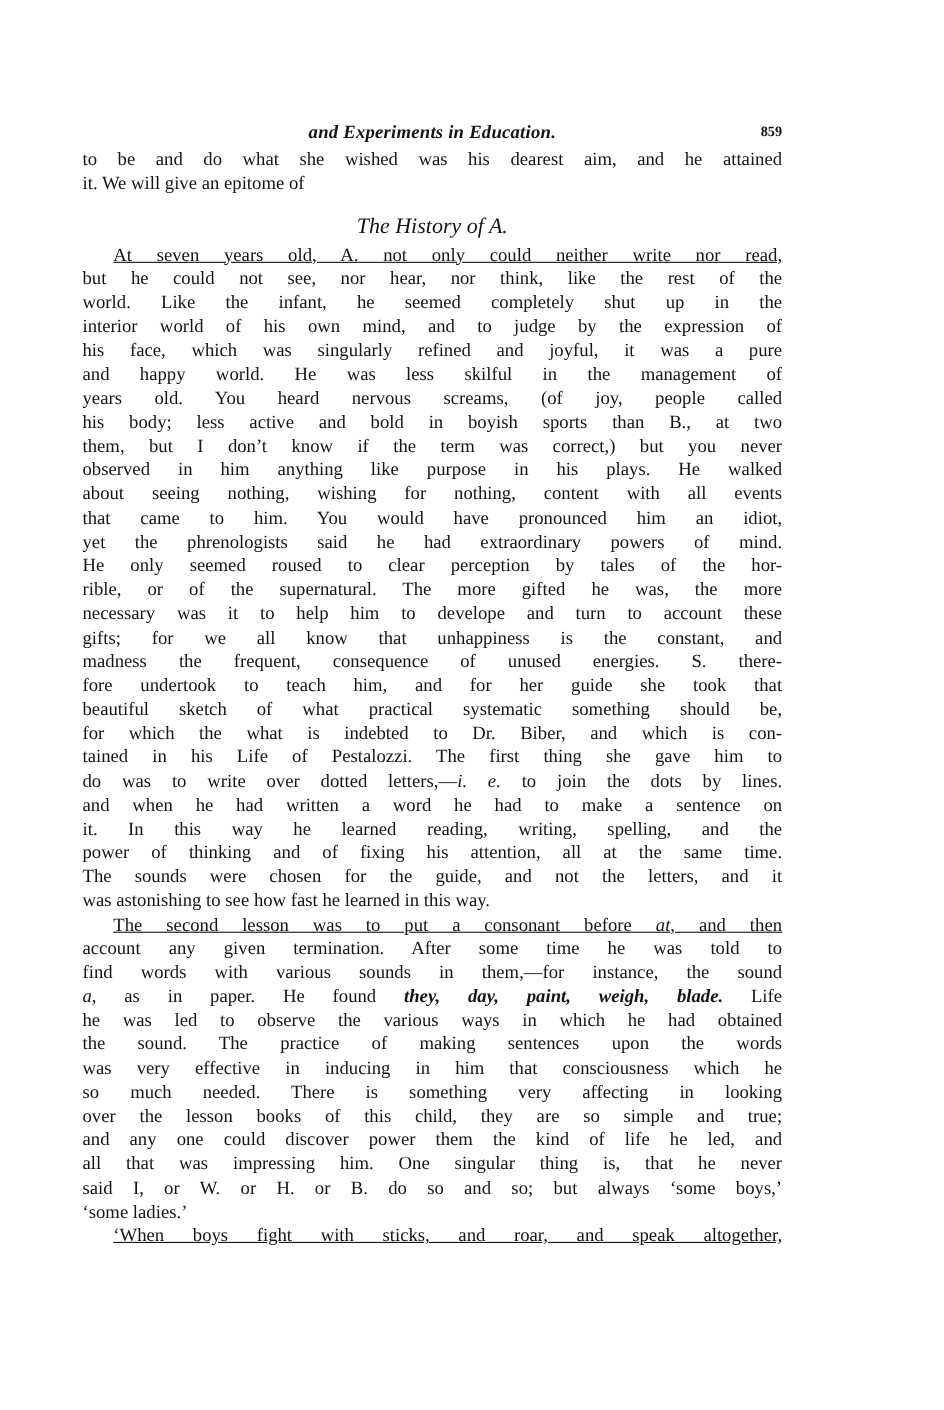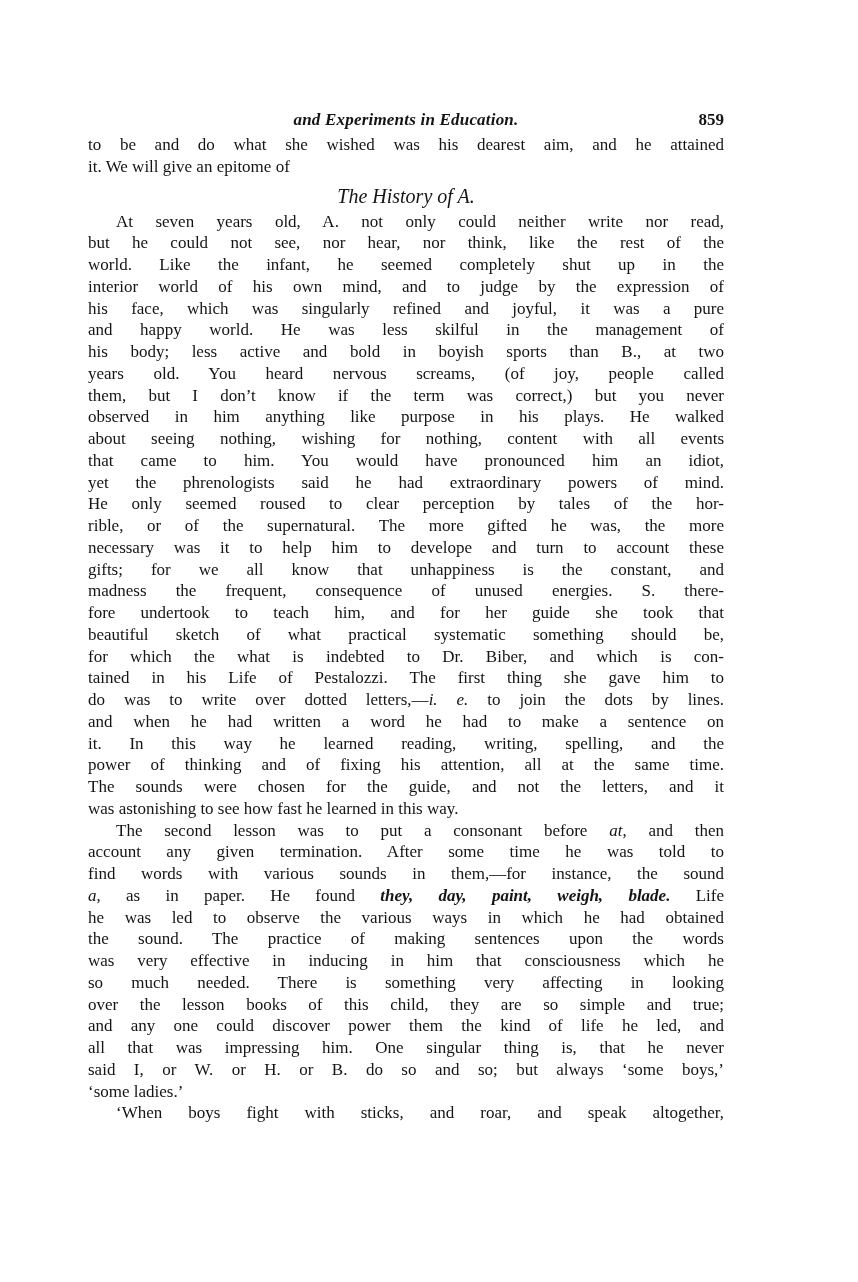--- a/index.html
+++ b/index.html
@@ -1,42 +1,42 @@
 <!DOCTYPE html>
 <html><head>
   <meta charset="utf-8">
   <style>
     html, body { margin: 0; padding: 0; background: #ffffff; }
     body {
       width: 858px; height: 1282px; position: relative; overflow: hidden;
       font-family: "Liberation Serif", "DejaVu Serif", serif;
       color: #141414;
     }
-    .page { position: absolute; left: 88px; top: 108px; width: 636px; }
+    .page { position: absolute; left: 75px; top: 108px; width: 636px; }
     .running-head {
       position: relative; height: 26px;
       font-size: 17px; line-height: 24px;
     }
     .running-title {
       position: absolute; left: 0; right: 0; text-align: center;
       font-style: italic; font-weight: bold; letter-spacing: 0.2px;
     }
     .page-number {
       position: absolute; right: 0; top: 0;
-      font-weight: bold; font-size: 17px;
+      font-weight: bold; font-size: 13px;
     }
     .line {
       font-size: 17px; line-height: 21.75px; height: 21.75px;
       white-space: nowrap; text-align: justify; text-align-last: justify;
     }
     .line.last { text-align-last: left; }
-    .indent { text-indent: 28px; }
+    .indent { text-indent: 28px; text-decoration: underline; }
     .section-title {
       text-align: center; font-style: italic; font-size: 20px;
-      line-height: 26px; height: 26px; margin: 5px 0 2px 0;
+      line-height: 26px; height: 26px; margin: 15px 0 2px 0;
     }
     .it { font-style: italic; }
     .bi { font-style: italic; font-weight: bold; }
   </style>
 </head>
 <body>
 
 <div class="page">
 
   <div class="running-head">
@@ -51,22 +51,22 @@
 
   <div class="section-title">The History of A.</div>
 
   <div>
     <div class="line indent">At seven years old, A. not only could neither write nor read,</div>
     <div class="line">but he could not see, nor hear, nor think, like the rest of the</div>
     <div class="line">world.  Like the infant, he seemed completely shut up in the</div>
     <div class="line">interior world of his own mind, and to judge by the expression of</div>
     <div class="line">his face, which was singularly refined and joyful, it was a pure</div>
     <div class="line">and happy world.  He was less skilful in the management of</div>
+    <div class="line">years old.  You heard nervous screams, (of joy, people called</div>
     <div class="line">his body; less active and bold in boyish sports than B., at two</div>
-    <div class="line">years old.  You heard nervous screams, (of joy, people called</div>
     <div class="line">them, but I don’t know if the term was correct,) but you never</div>
     <div class="line">observed in him anything like purpose in his plays.  He walked</div>
     <div class="line">about seeing nothing, wishing for nothing, content with all events</div>
     <div class="line">that came to him.  You would have pronounced him an idiot,</div>
     <div class="line">yet the phrenologists said he had extraordinary powers of mind.</div>
     <div class="line">He only seemed roused to clear perception by tales of the hor-</div>
     <div class="line">rible, or of the supernatural.  The more gifted he was, the more</div>
     <div class="line">necessary was it to help him to develope and turn to account these</div>
     <div class="line">gifts; for we all know that unhappiness is the constant, and</div>
     <div class="line">madness the frequent, consequence of unused energies.  S. there-</div>

